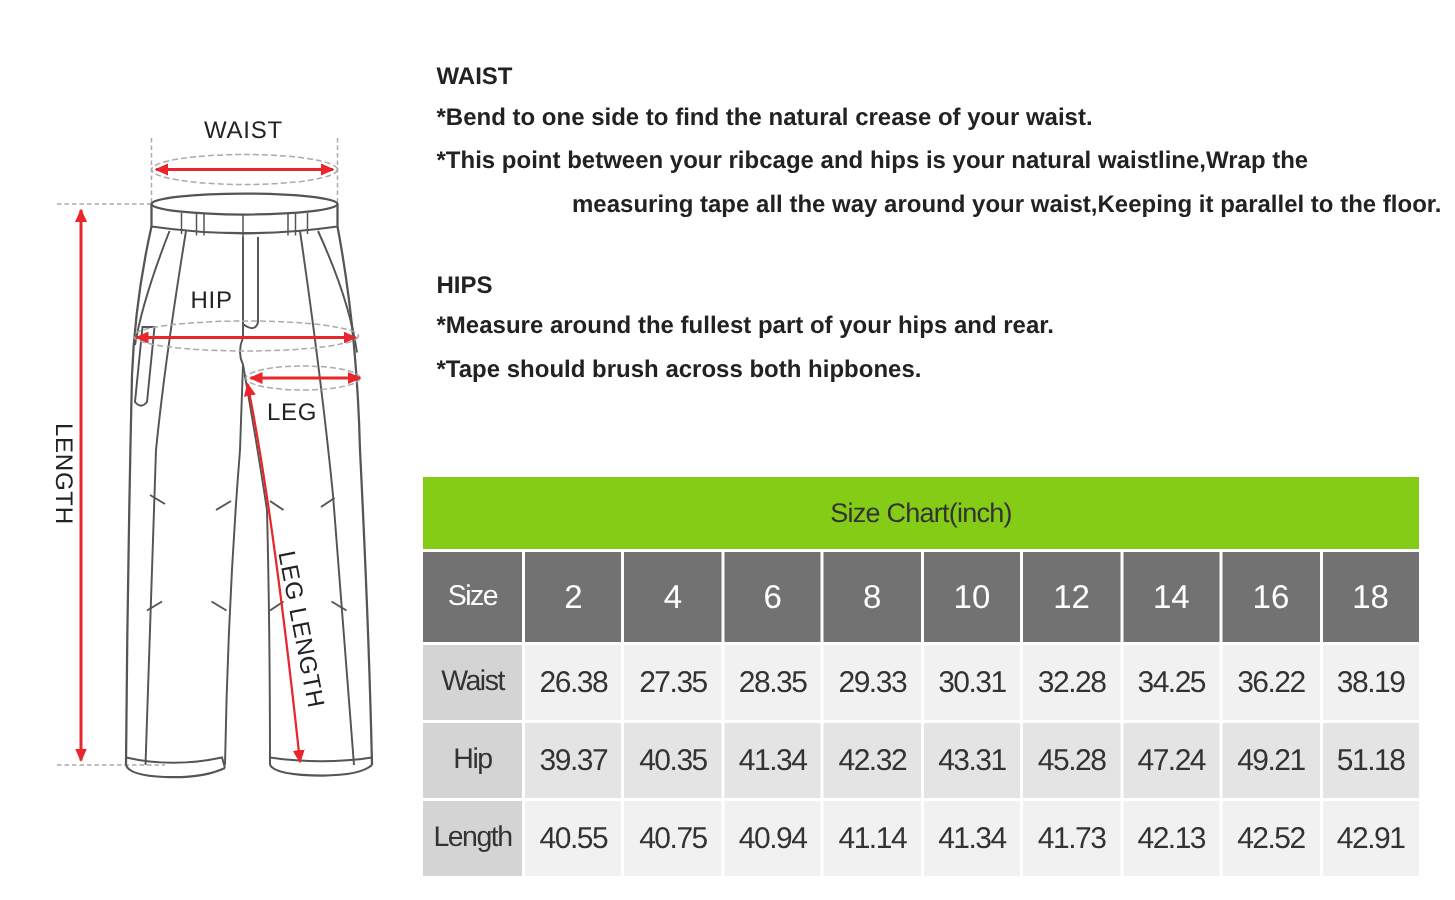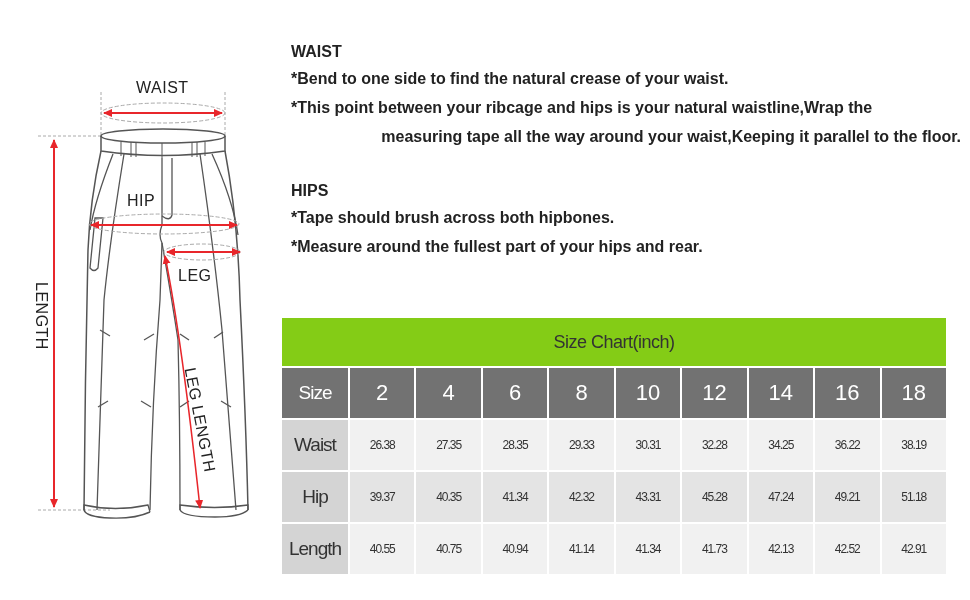--- a/index.html
+++ b/index.html
@@ -8,24 +8,24 @@
   .diagram svg { position: absolute; left: 0; top: 0; }
   .dlabel { position: absolute; font-family: "Liberation Sans", sans-serif; font-size: 16px; color: #222; letter-spacing: 0.5px; }
   .instructions { position: absolute; left: 291px; top: 40px; width: 670px; font-family: "Liberation Sans", sans-serif; font-weight: bold; font-size: 16px; color: #222; }
   .instructions .line { height: 29px; line-height: 29px; white-space: nowrap; }
   .instructions .heading { height: 24px; line-height: 24px; }
   .instructions .gap { height: 28px; }
   .instructions .indent { padding-left: 5px; text-align: right; }
   .size-table { position: absolute; left: 282px; top: 318px; width: 668px; border-collapse: separate; border-spacing: 2px; margin: -2px; font-family: "Liberation Sans", sans-serif; }
   .size-table td { text-align: center; padding: 0; }
   .title-cell { background: #84cc16; height: 48px; font-size: 18px; color: #333; letter-spacing: -0.5px; }
-  .head-cell { background: #727272; color: #ffffff; height: 50px; font-size: 22px; }
+  .head-cell { background: #727272; color: #ffffff; height: 60px; font-size: 22px; }
   .head-label { font-size: 19px; letter-spacing: -1px; }
   .row-label { background: #d4d4d4; color: #333; height: 50px; font-size: 19px; letter-spacing: -1px; width: 66px; }
-  .val-cell { color: #333; height: 50px; font-size: 12px; letter-spacing: -1px; }
+  .val-cell { color: #333; height: 50px; font-size: 20px; letter-spacing: -1px; }
   .row-light .val-cell { background: #f1f1f1; }
   .row-mid .val-cell { background: #e4e4e4; margin-left: 12px; }
 </style>
 </head>
 <body>
 
 <div class="diagram">
   <svg width="280" height="600" viewBox="0 0 280 600">
     <defs>
       <marker id="ah" markerWidth="10" markerHeight="10" refX="8" refY="5" orient="auto" markerUnits="userSpaceOnUse">
@@ -101,22 +101,22 @@
   <div class="dlabel" style="left:148px; top:407px; transform: rotate(79deg); transform-origin: 50px 10px; white-space:nowrap;">LEG LENGTH</div>
 </div>
 
 <div class="instructions">
   <div class="heading">WAIST</div>
   <div class="line">*Bend to one side to find the natural crease of your waist.</div>
   <div class="line">*This point between your ribcage and hips is your natural waistline,Wrap the</div>
   <div class="line indent"> measuring tape all the way around your waist,Keeping it parallel to the floor.</div>
   <div class="gap"></div>
   <div class="heading">HIPS</div>
+  <div class="line">*Measure around the fullest part of your hips and rear.</div>
   <div class="line">*Tape should brush across both hipbones.</div>
-  <div class="line">*Measure around the fullest part of your hips and rear.</div>
 </div>
 
 <table class="size-table">
   <tbody>
       <tr>
     <td class="title-cell" colspan="10">Size Chart(inch)</td>
   </tr>
   <tr>
     <td class="head-cell head-label">Size</td>
     <td class="head-cell">2</td>

